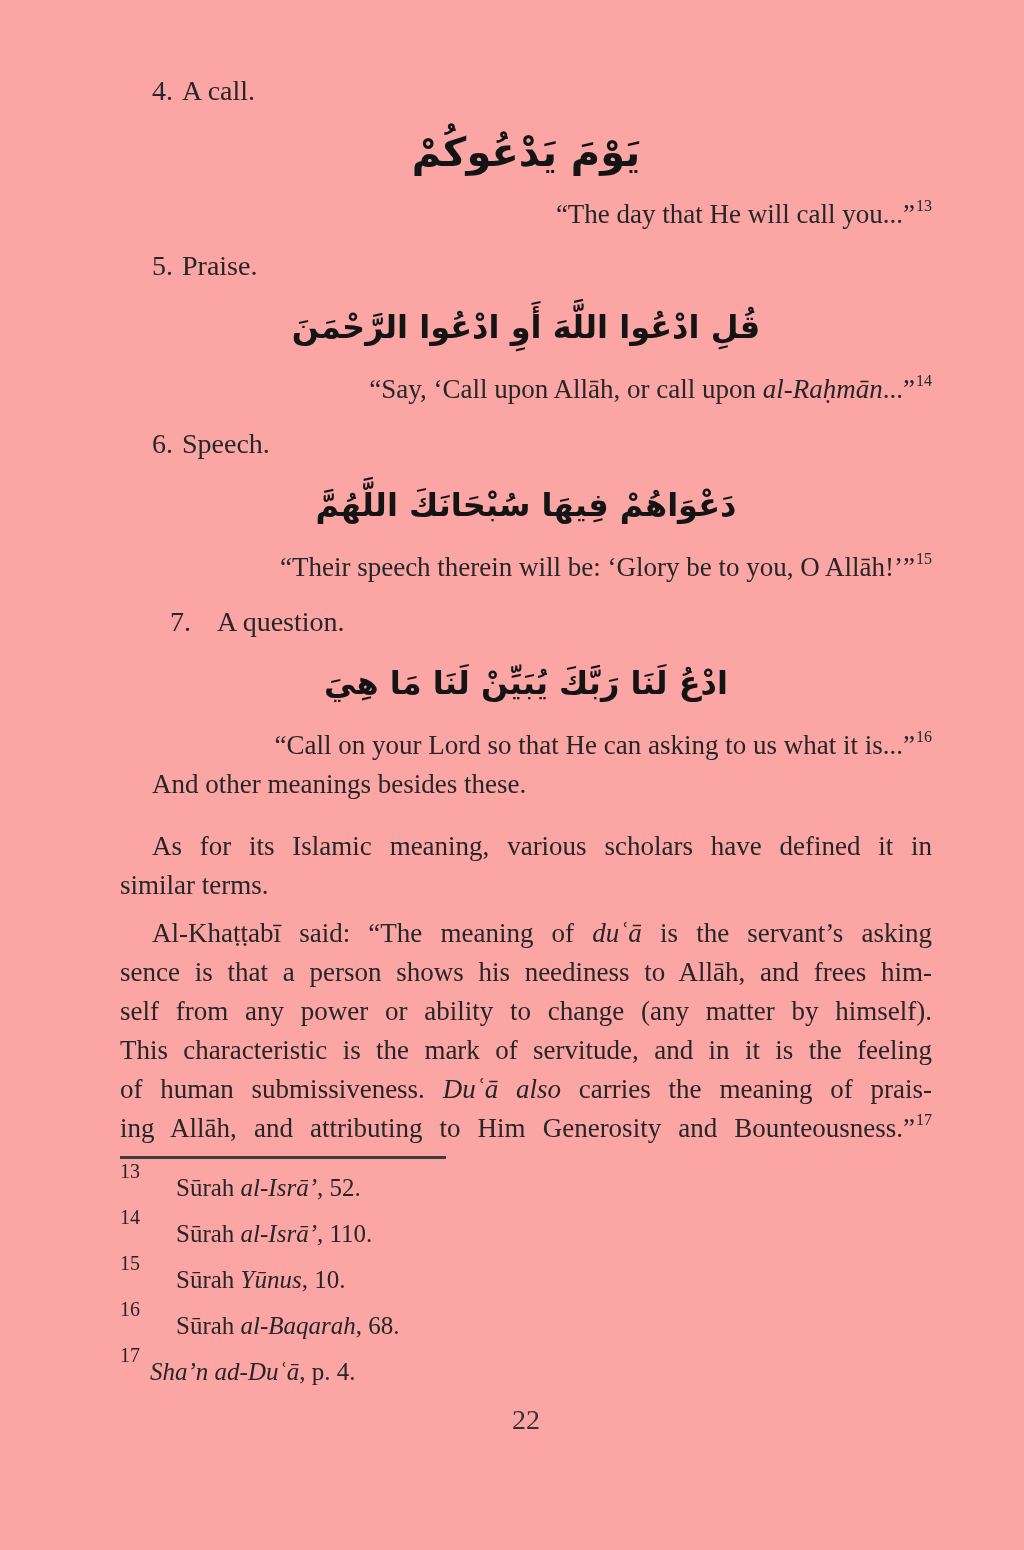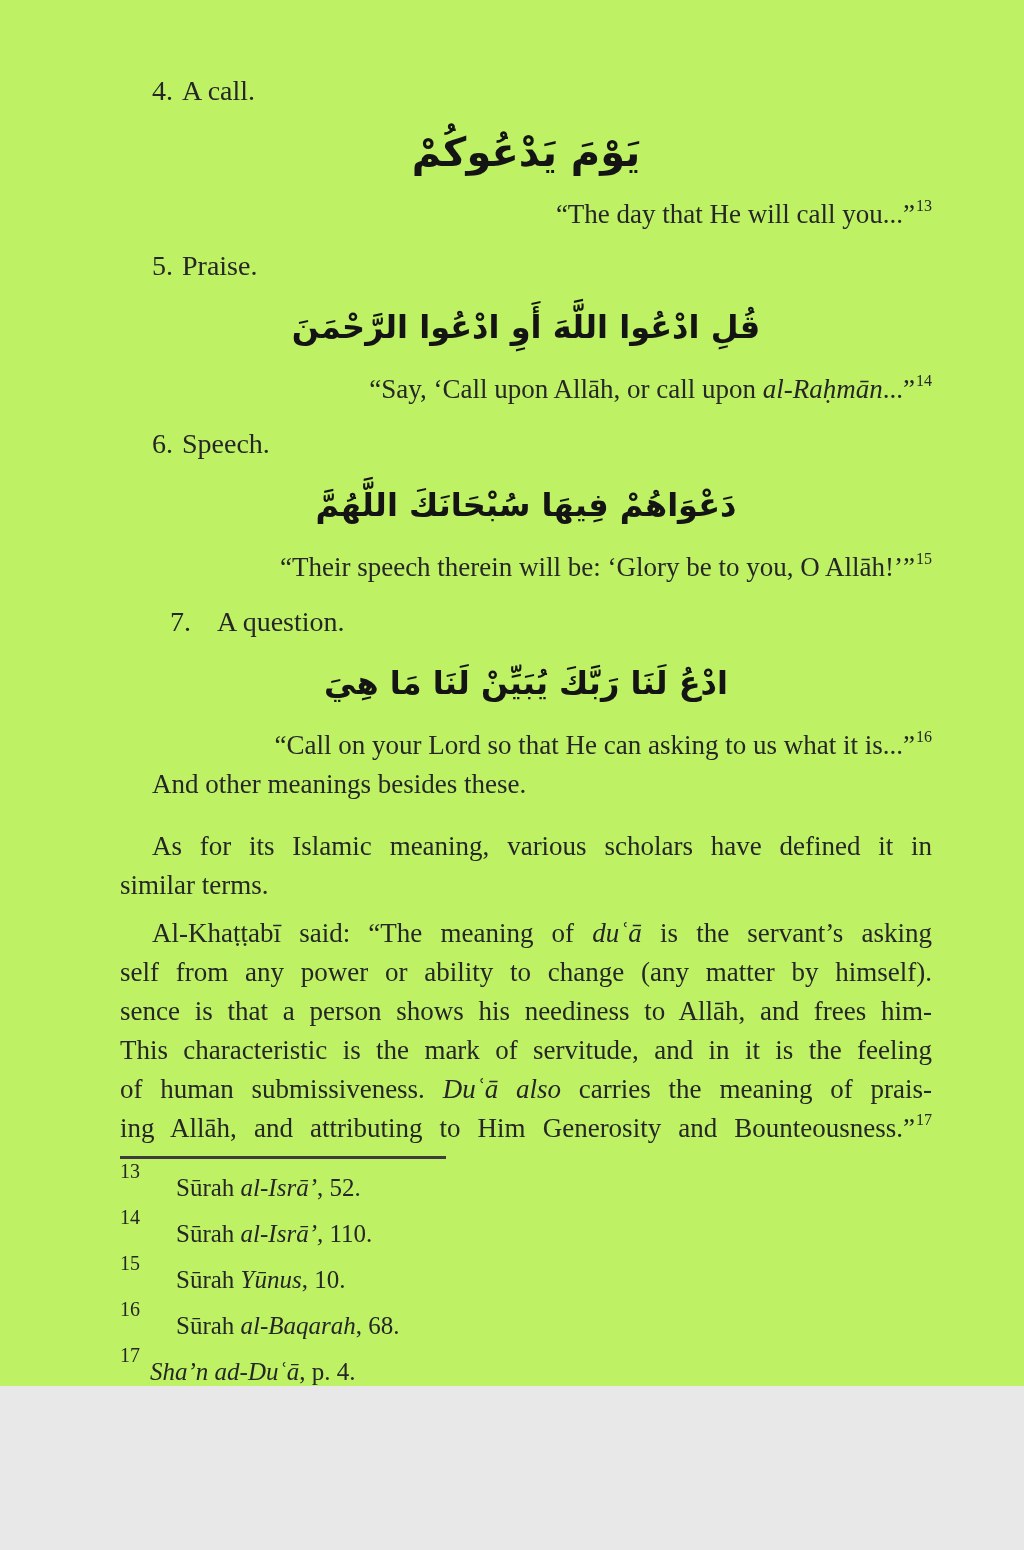--- a/index.html
+++ b/index.html
@@ -1,19 +1,19 @@
 <!DOCTYPE html>
 <html><head>
 <meta charset="utf-8">
 <style>
   html,body{margin:0;padding:0;background:#e8e8e8;}
   .page{
     position:relative;
-    width:1024px;height:1386px;
-    background:#bef264;
+    width:1024px;height:1550px;
+    background:#fca5a5;
     font-family:"Liberation Serif","DejaVu Serif",serif;
     color:#262626;
     overflow:hidden;
   }
   .content{
     position:absolute;left:120px;top:0;width:812px;
     display:flow-root;
   }
   
   .heading{font-size:28px;line-height:32px;padding-left:32px;}
@@ -86,22 +86,22 @@
 
     <div class="lead">And other meanings besides these.</div>
 
     <div class="para p2">
       <div class="line justify indent">As for its Islamic meaning, various scholars have defined it in</div>
       <div class="line">similar terms.</div>
     </div>
 
     <div class="para p3">
       <div class="line justify indent"><span>Al-Khaṭṭabī said: “The meaning of </span><i>duʿā</i><span> is the servant’s asking</span></div>
+      <div class="line justify">sence is that a person shows his neediness to Allāh, and frees him-</div>
       <div class="line justify">self from any power or ability to change (any matter by himself).</div>
-      <div class="line justify">sence is that a person shows his neediness to Allāh, and frees him-</div>
       <div class="line justify">This characteristic is the mark of servitude, and in it is the feeling</div>
       <div class="line justify"><span>of human submissiveness. </span><i>Duʿā also</i><span> carries the meaning of prais-</span></div>
       <div class="line justify"><span>ing Allāh, and attributing to Him Generosity and Bounteousness.”</span><sup class="ref">17</sup></div>
     </div>
 
     <div class="fn-rule"></div>
     <div class="footnotes">
       <div class="fn-row"><sup class="fn-num">13</sup><span class="fn-body"><span>Sūrah </span><i>al-Isrā’</i><span>, 52.</span></span></div>
       <div class="fn-row"><sup class="fn-num">14</sup><span class="fn-body"><span>Sūrah </span><i>al-Isrā’,</i><span> 110.</span></span></div>
       <div class="fn-row"><sup class="fn-num">15</sup><span class="fn-body"><span>Sūrah </span><i>Yūnus</i><span>, 10.</span></span></div>

